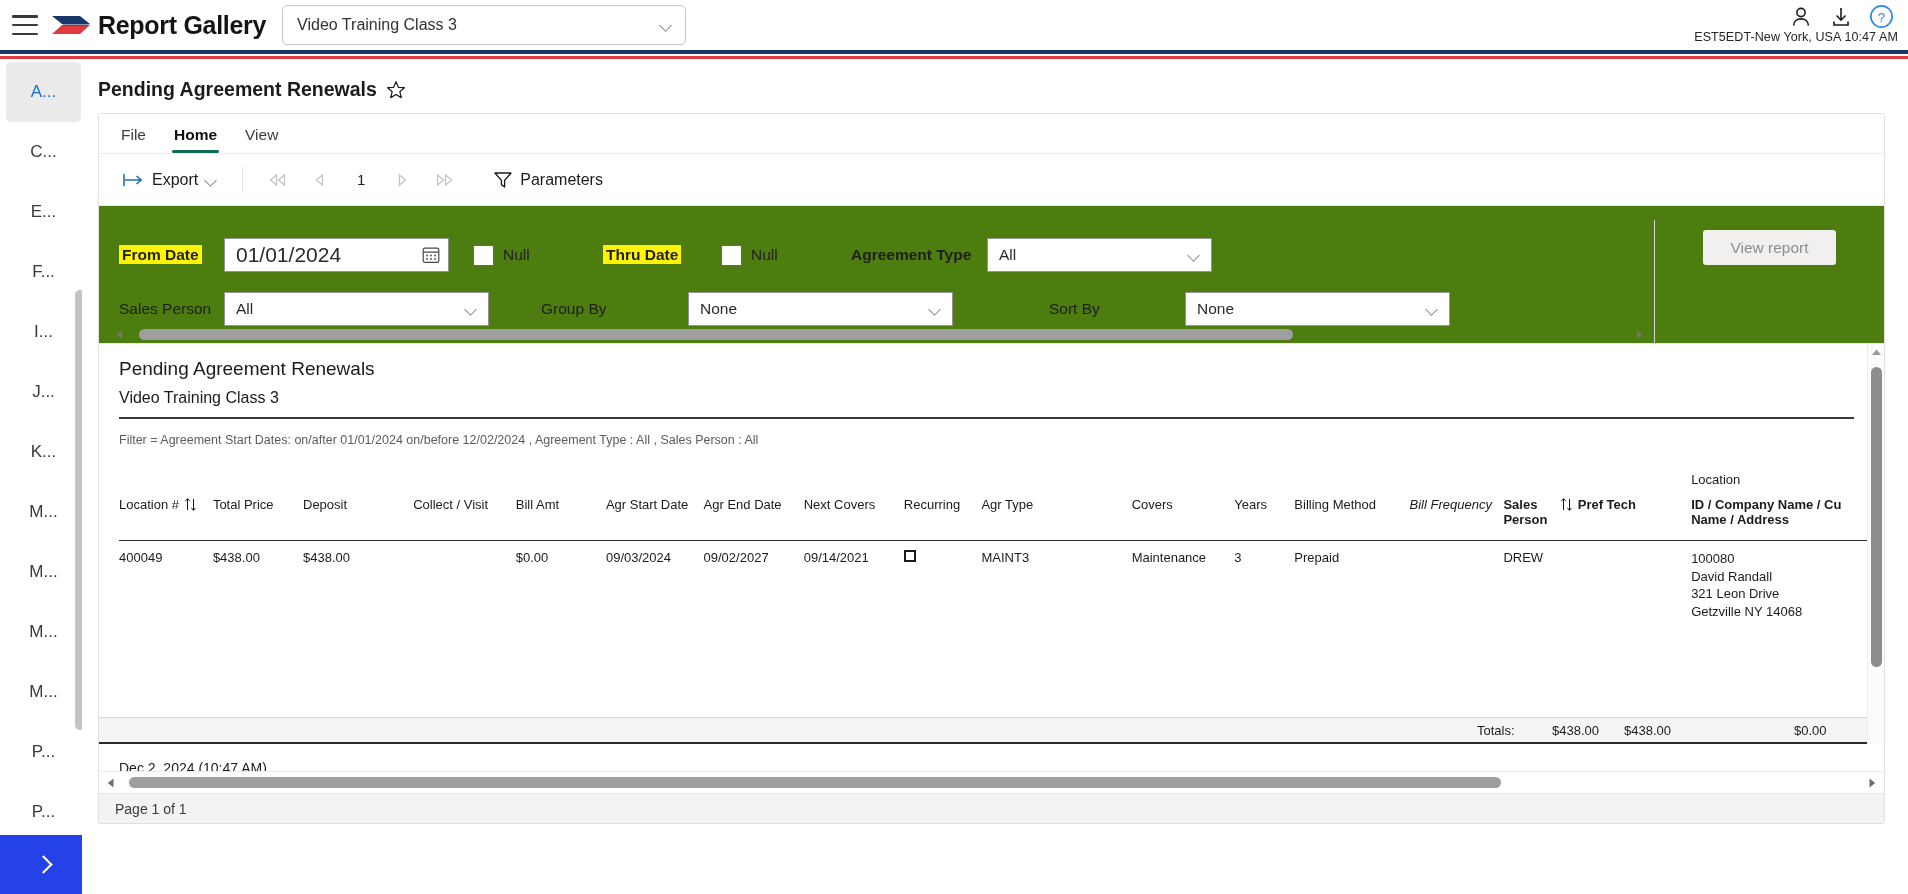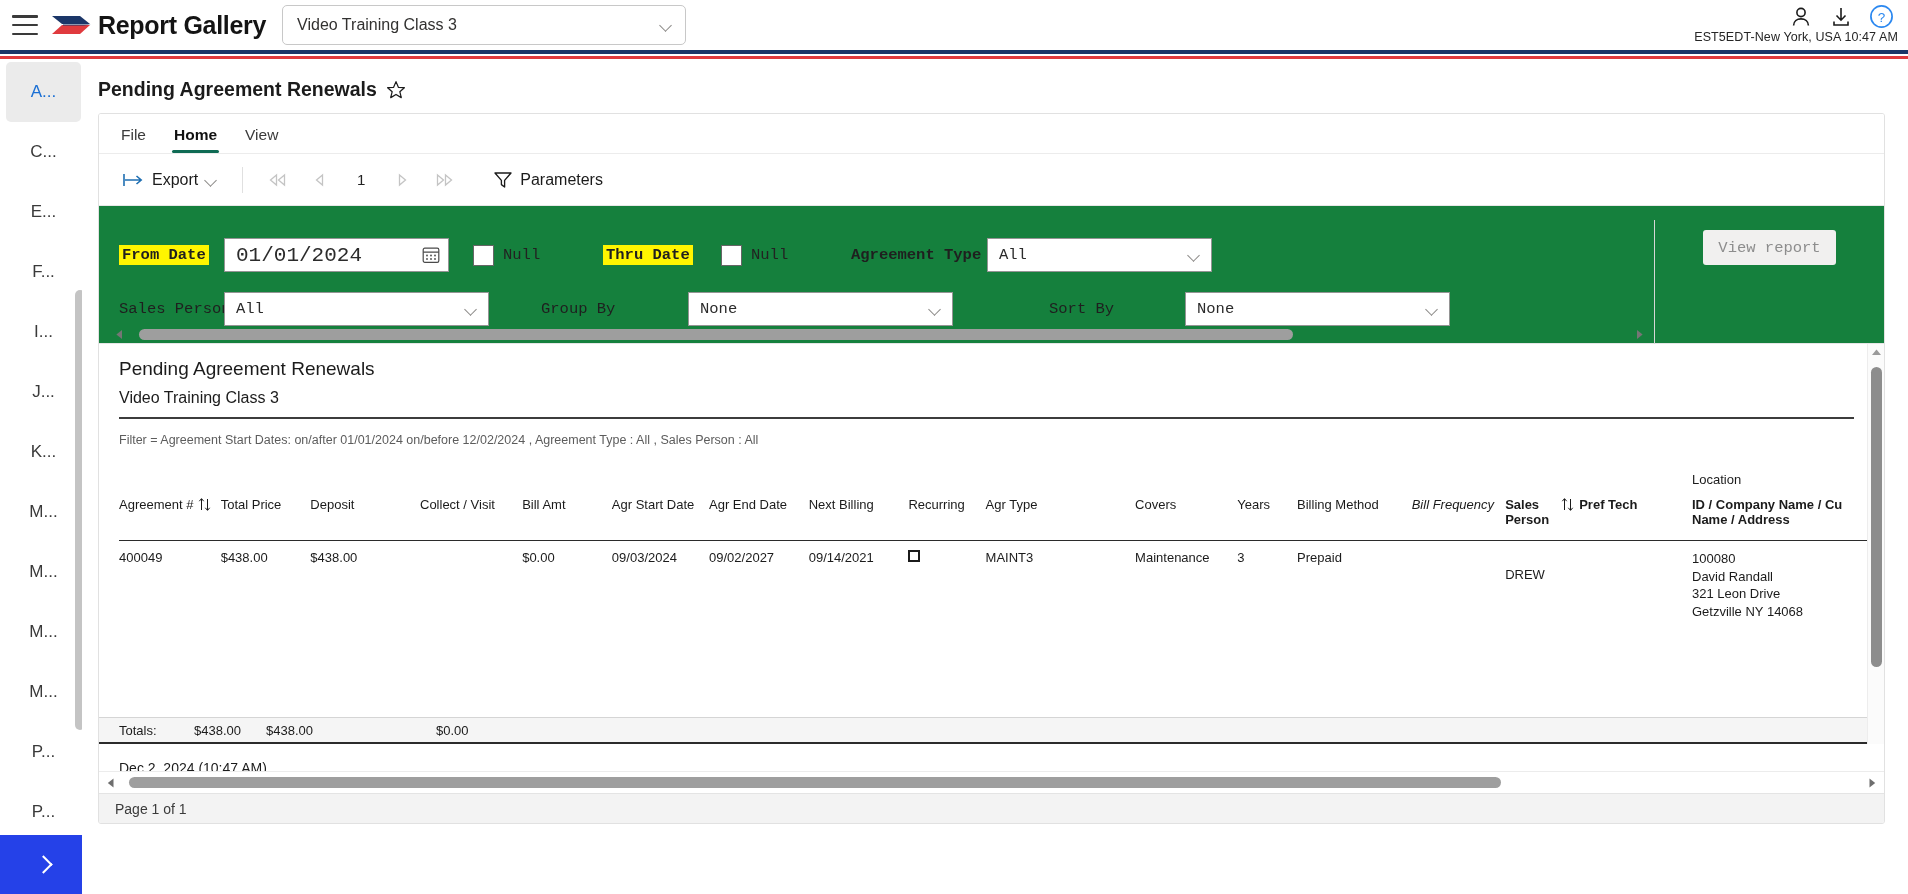--- a/index.html
+++ b/index.html
@@ -155,24 +155,23 @@
   .pg-btn {
     width:42px; height:30px; display:flex; align-items:center; justify-content:center;
     cursor:pointer;
   }
   .pg-num { font-size:15px; color:#222; width:40px; text-align:center; }
 
   
   .params {
     position:relative;
     padding:14px 0 0 0;
-    background:#15803d;
+    background:#4d7c0f;
     height:138px;
     border-bottom:1px solid #e6e6e6;
-    font-family:Liberation Mono, monospace;
   }
   .params-grid { padding:8px 0 0 20px; }
   .prow { display:flex; align-items:center; height:54px; }
 
   .plabel {
     font-size:15.5px; color:#1f1f1f; font-weight:bold;
     white-space:nowrap;
   }
   .plabel.hl { background:#fff500; padding:1px 3px; }
   .plabel.norm { font-weight:normal; color:#1f1f1f; }
@@ -244,21 +243,21 @@
   .sort-ico { flex:0 0 auto; }
   .th-bold { font-weight:bold !important; }
   .cell-addr div { line-height:17.5px; }
 
   .totals-row {
     position:absolute; left:0; right:0; bottom:0;
     background:#f5f5f5;
     border-top:1px solid #d5d5d5; border-bottom:2px solid #2b2b2b;
     height:27px;
   }
-  .totals-inner { display:flex; font-size:13px; color:#1b1b1b; padding-top:5px; }
+  .totals-inner { display:flex; font-size:13px; color:#1b1b1b; padding-top:5px;justify-content:flex-end; }
 
   .rep-footer-date { font-size:14px; color:#1b1b1b; padding:16px 0 0 20px; }
 
   
   .rv-scroll {
     position:absolute; right:0; top:0; width:17px; height:100%;
     background:#fbfbfb; border-left:1px solid #ededed;
   }
   .rv-arrow { height:17px; display:flex; align-items:center; justify-content:center; cursor:pointer;}
   .rv-thumb {
@@ -544,34 +543,34 @@
 
         <table class="rep">
           <thead>
             <tr>
               <th colspan="16"></th>
               <th class="th-loc-group">Location</th>
             </tr>
             <tr>
               <th style="width:75px;">
                 <span class="hdr-cell">
-                  <span>Agreement #</span>
+                  <span>Location #</span>
                   <svg class="sort-ico" width="13" height="15" viewBox="0 0 13 15">
                     <path d="M3.5 13 L3.5 2 M1.3 4.2 L3.5 1.6 L5.7 4.2" fill="none" stroke="#1b1b1b" stroke-width="1"></path>
                     <path d="M9.5 2 L9.5 13 M7.3 10.8 L9.5 13.4 L11.7 10.8" fill="none" stroke="#1b1b1b" stroke-width="1"></path>
                   </svg>
                 </span>
               </th>
               <th style="width:72px;">Total Price</th>
               <th style="width:88px;">Deposit</th>
               <th style="width:82px;">Collect / Visit</th>
               <th style="width:72px;">Bill Amt</th>
               <th style="width:78px;">Agr Start Date</th>
               <th style="width:80px;">Agr End Date</th>
-              <th style="width:80px;">Next Billing</th>
+              <th style="width:80px;">Next Covers</th>
               <th style="width:62px;">Recurring</th>
               <th style="width:120px;">Agr Type</th>
               <th style="width:82px;">Covers</th>
               <th style="width:48px;">Years</th>
               <th style="width:92px;">Billing Method</th>
               <th style="width:75px;font-style:italic;">Bill Frequency</th>
               <th class="th-bold" style="width:45px;">Sales Person</th>
               <th class="th-bold" style="width:105px;">
                 <span class="hdr-cell">
                   <svg class="sort-ico" width="13" height="15" viewBox="0 0 13 15">
@@ -598,21 +597,21 @@
               <td style="padding-top:9px;">09/02/2027</td>
               <td style="padding-top:9px;">09/14/2021</td>
               <td style="padding-top:9px;">
                 <span style="display:inline-block;width:12px;height:12px;border:2px solid #1b1b1b;"></span>
               </td>
               <td style="padding-top:9px;">MAINT3</td>
               <td style="padding-top:9px;">Maintenance</td>
               <td style="padding-top:9px;">3</td>
               <td style="padding-top:9px;">Prepaid</td>
               <td style="padding-top:9px;"></td>
-              <td style="padding-top:26px;">DREW</td>
+              <td style="padding-top:9px;">DREW</td>
               <td style="padding-top:9px;"></td>
               <td class="cell-addr" style="padding-top:9px;">
                 <div>100080</div>
                 <div>David Randall</div>
                 <div>321 Leon Drive</div>
                 <div>Getzville NY 14068</div>
               </td>
             </tr>
           </tbody>
         </table>

